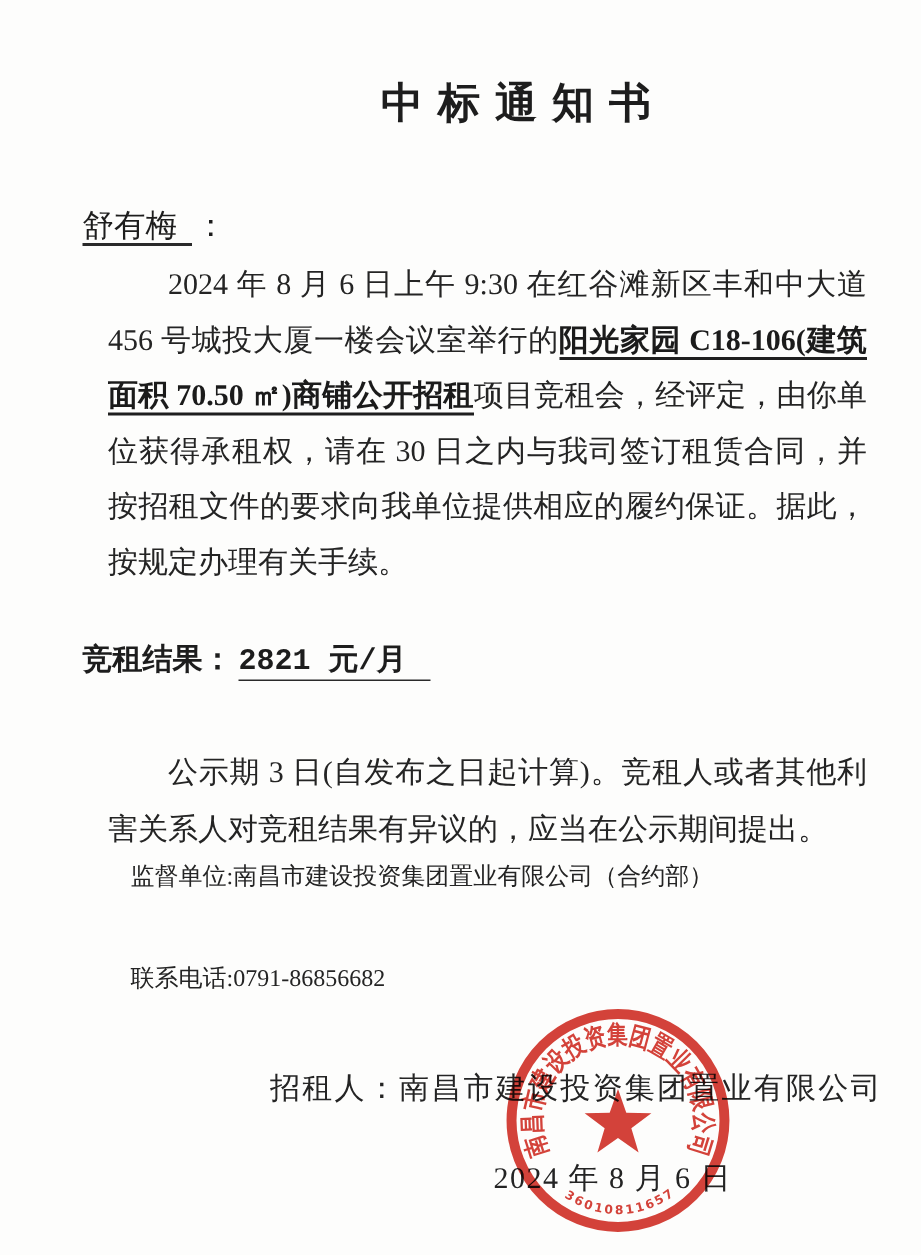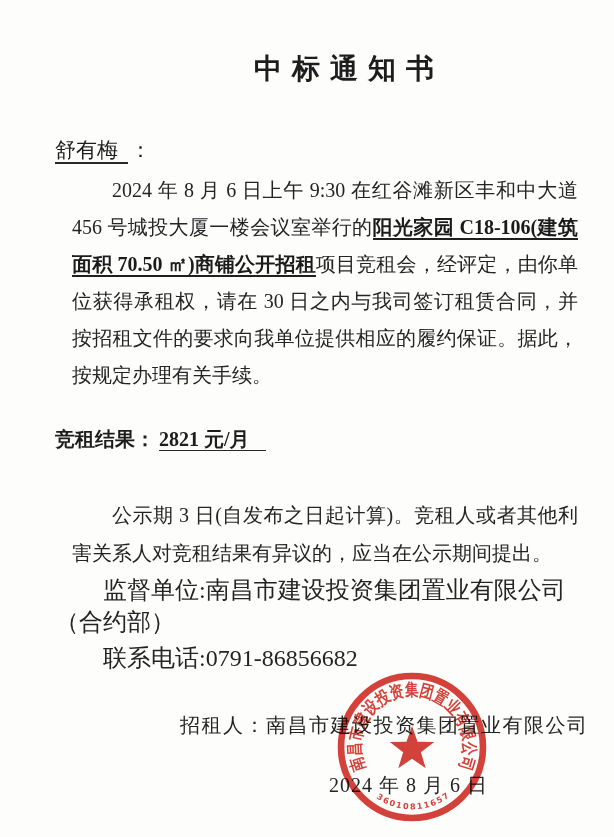--- a/index.html
+++ b/index.html
@@ -66,25 +66,26 @@
     left: 55px;
     font-size: 20px;
     color: #1d1d1d;
   }
   .result-line .label { font-weight: bold; }
   .result-line .value {
     font-weight: bold;
     border-bottom: 1.8px solid #2a2a2a;
     padding-right: 16px;
     margin-left: 4px;
+    font-family: Liberation Mono, monospace;
   }
   .supervisor-line, .phone-line {
     position: absolute;
     left: 55px;
-    font-size: 24px;
+    font-size: 16px;
     text-indent: 2em;
     color: #242424;
     width: 540px;
   }
   .supervisor-line { top: 574px; }
   .phone-line { top: 613px; margin-top: 29px; }
   .lessor-line {
     position: absolute;
     top: 712px;
     left: 180px;

